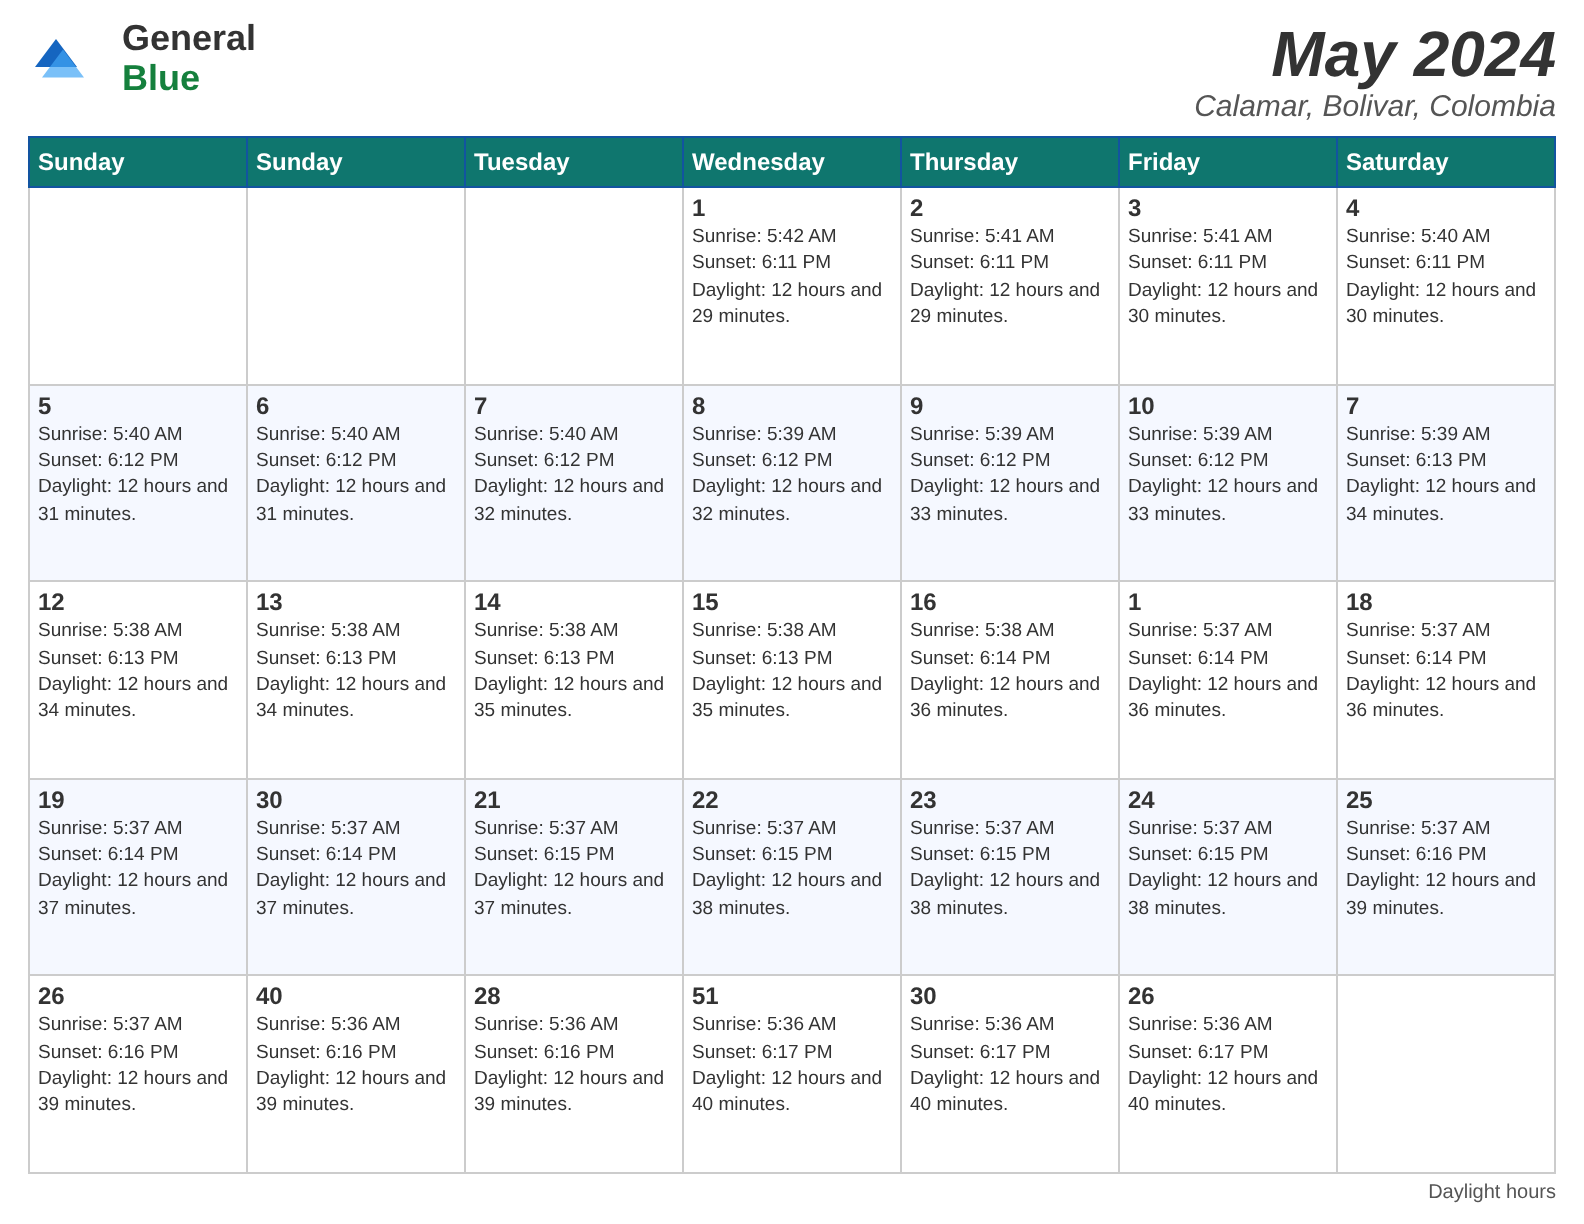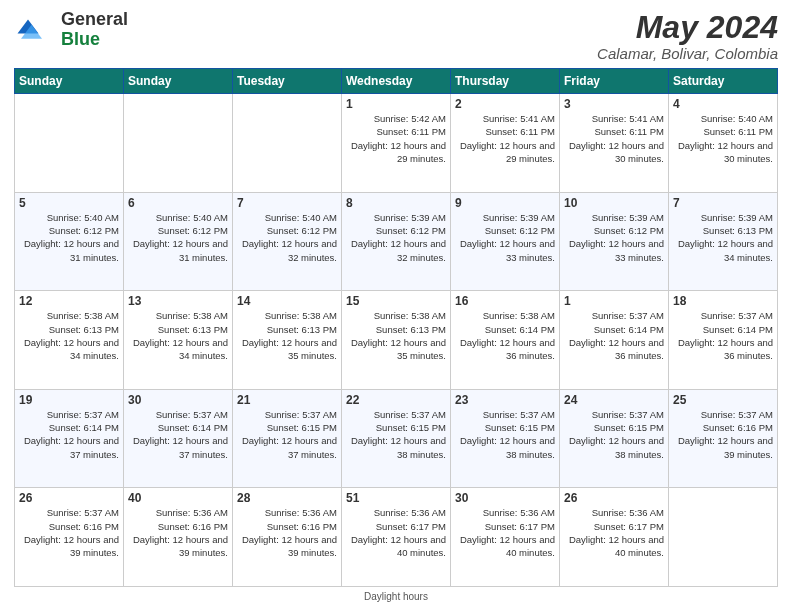--- a/index.html
+++ b/index.html
@@ -85,30 +85,29 @@
       font-size: 12px;
       font-weight: bold;
       color: #333;
       display: block;
       margin-bottom: 1px;
     }
     .day-info {
       font-size: 9.5px;
       line-height: 1.4;
       color: #333;
-      text-align: right;
     }
     .empty-cell {
       background: #fff !important;
     }
     .footer {
       margin-top: 4px;
       font-size: 10px;
       color: #555;
-      text-align: center;
+      text-align: right;
     }
   </style>
 </head>
 <body>
 
 <div class="page">
   <div class="header">
     <div class="logo">
       <svg class="logo-icon" viewBox="0 0 32 32" xmlns="http://www.w3.org/2000/svg">
         <polygon points="16,4 28,20 4,20" fill="#1565c0"></polygon>

